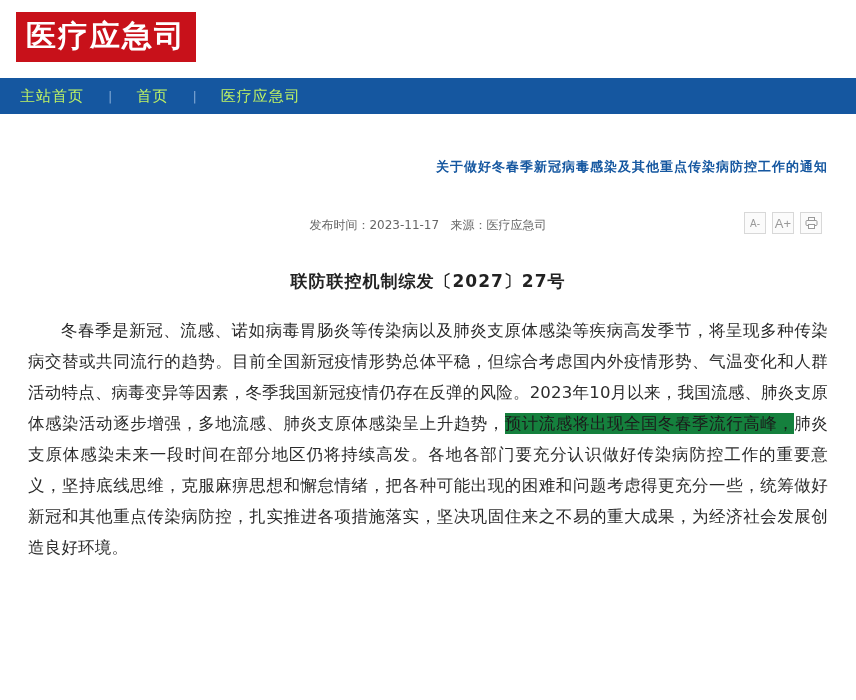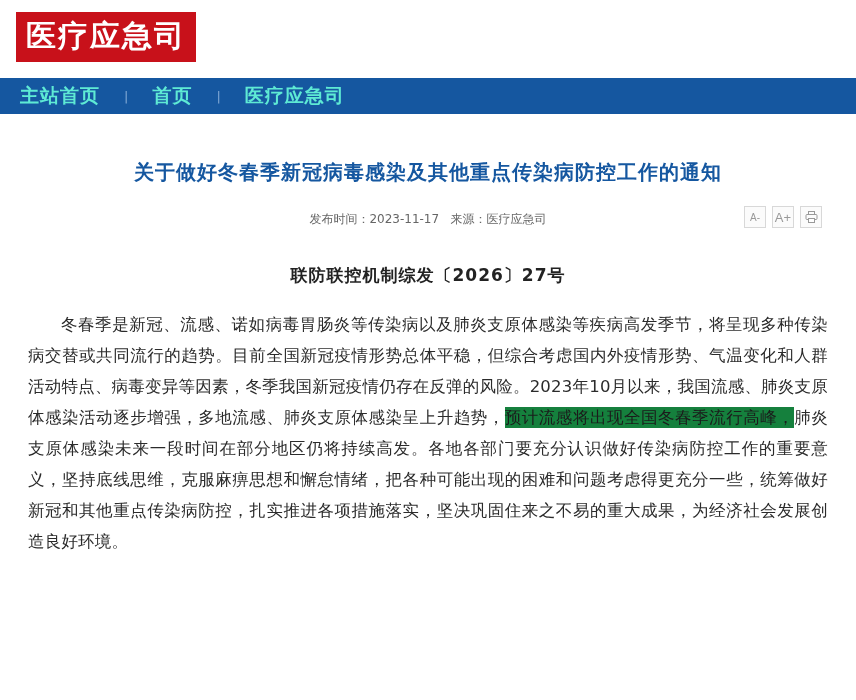--- a/index.html
+++ b/index.html
@@ -42,53 +42,53 @@
   
   .nav-bar {
     height: 36px;
     background: #1557a0;
     display: flex;
     align-items: center;
     padding-left: 20px;
     box-sizing: border-box;
   }
   .nav-item {
-    color: #5eead4;
-    font-size: 19px;
-    font-weight: bold;
+    color: #bef264;
+    font-size: 15px;
+    font-weight: normal;
     font-family: "DejaVu Sans", sans-serif;
     letter-spacing: 1px;
     cursor: pointer;
     white-space: nowrap;
   }
   .nav-sep {
     color: #7fa8d4;
     font-size: 13px;
     padding: 0 24px;
     font-family: "DejaVu Sans", sans-serif;
   }
 
   
   .article {
     padding: 0 28px;
     box-sizing: border-box;
   }
   .article-title {
-    text-align: center;
+    text-align: right;
     color: #1557a0;
-    font-size: 20px;
+    font-size: 13px;
     font-weight: bold;
     font-family: "DejaVu Sans", sans-serif;
     letter-spacing: 1px;
     margin: 44px 0 0 0;
     line-height: 1.4;
   }
   .meta-row {
     position: relative;
-    margin-top: 20px;
+    margin-top: 36px;
     height: 26px;
   }
   .meta-text {
     text-align: center;
     font-size: 12px;
     color: #666666;
     font-family: "DejaVu Sans", sans-serif;
     line-height: 26px;
   }
   .meta-tools {
@@ -179,20 +179,20 @@
         <div class="tool-btn">
           <svg width="13" height="12" viewBox="0 0 13 12" fill="none" stroke="#999" stroke-width="1">
             <rect x="3.5" y="0.5" width="6" height="3"></rect>
             <rect x="1" y="3.5" width="11" height="5" rx="1"></rect>
             <rect x="3.5" y="7.5" width="6" height="4" fill="#fff"></rect>
           </svg>
         </div>
       </div>
     </div>
 
-    <div class="doc-number">联防联控机制综发〔2026〕27号</div>
+    <div class="doc-number">联防联控机制综发〔2027〕27号</div>
 
     <div class="body-text">
       <p class="indent"><span>冬春季是新冠、流感、诺如病毒胃肠炎等传染病以及肺炎支原体感染等疾病高发季节，将呈现多种传染病交替或共同流行的趋势。目前全国新冠疫情形势总体平稳，但综合考虑国内外疫情形势、气温变化和人群活动特点、病毒变异等因素，冬季我国新冠疫情仍存在反弹的风险。2023年10月以来，我国流感、肺炎支原体感染活动逐步增强，多地流感、肺炎支原体感染呈上升趋势，</span><span class="hl">预计流感将出现全国冬春季流行高峰，</span><span>肺炎支原体感染未来一段时间在部分地区仍将持续高发。各地各部门要充分认识做好传染病防控工作的重要意义，坚持底线思维，克服麻痹思想和懈怠情绪，把各种可能出现的困难和问题考虑得更充分一些，统筹做好新冠和其他重点传染病防控，扎实推进各项措施落实，坚决巩固住来之不易的重大成果，为经济社会发展创造良好环境。</span></p>
     </div>
 
   </div>
 </div>
 
 </body></html>

